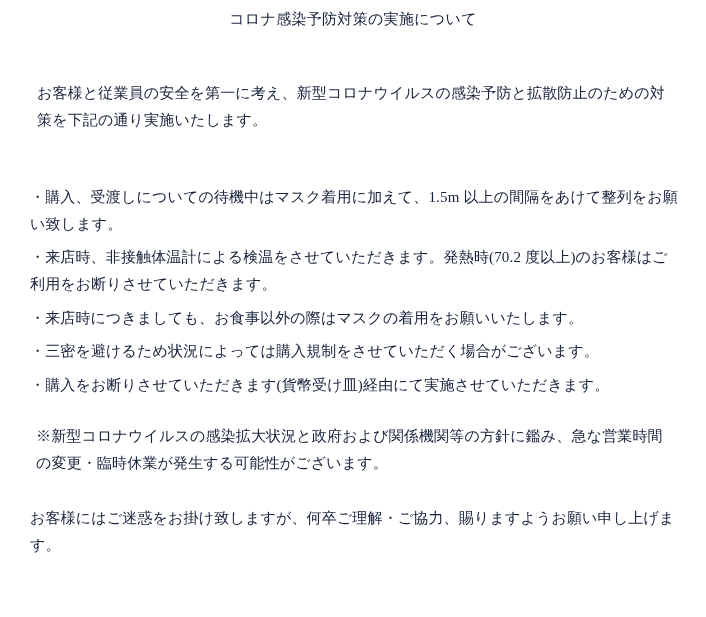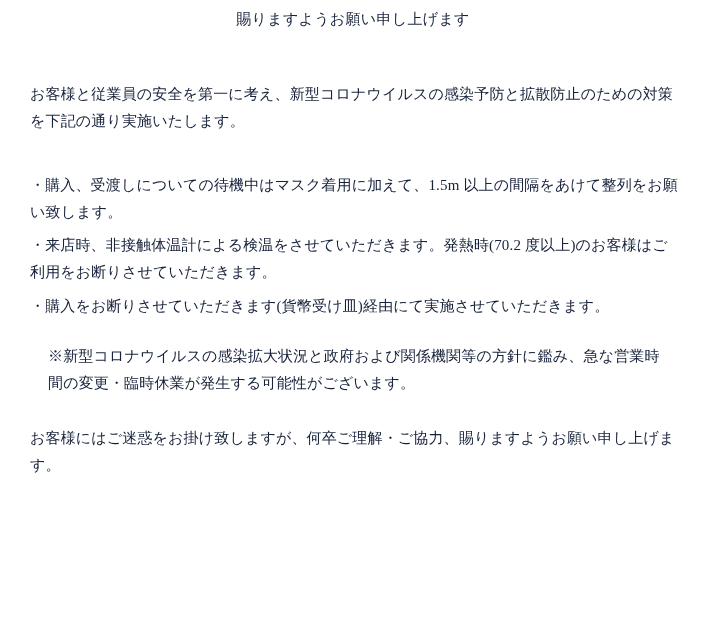--- a/index.html
+++ b/index.html
@@ -31,68 +31,71 @@
   }
   .intro {
     margin: 50px 0 0 0;
     padding: 0 32px 0 30px;
     font-size: 15px;
     line-height: 1.85;
     color: #16213a;
     letter-spacing: 0.01em;
   }
   .intro p {
-    margin: 0;
+    margin: 7px;
+    font-family: Liberation Mono, monospace;
   }
   .bullet-list {
     list-style: none;
-    margin: 36px 0 0 0;
+    margin: 48px 0 0 0;
     padding: 0 28px 0 30px;
   }
   .bullet-list li {
     font-size: 15px;
     line-height: 1.78;
     color: #16213a;
     margin: 0 0 7px 0;
     text-indent: 0;
     letter-spacing: 0.01em;
   }
   .note {
     margin: 24px 0 0 0;
     padding: 0 28px 0 30px;
     font-size: 15px;
     line-height: 1.8;
     color: #16213a;
     letter-spacing: 0.01em;
   }
-  .note p { margin: 18px; }
+  .note p { margin: 6px; }
   .closing {
     margin: 28px 0 0 0;
     padding: 0 28px 0 30px;
     font-size: 15px;
     line-height: 1.8;
     color: #16213a;
     letter-spacing: 0.01em;
   }
   .closing p { margin: 0; }
 </style>
 </head>
 <body>
 
 <div class="page">
 
-  <div class="doc-title">賜りますようお願い申し上げます</div>
+  <div class="doc-title">コロナ感染予防対策の実施について</div>
 
   <div class="intro">
     <p>お客様と従業員の安全を第一に考え、新型コロナウイルスの感染予防と拡散防止のための対策を下記の通り実施いたします。</p>
   </div>
 
   <ul class="bullet-list">
     <li>・購入、受渡しについての待機中はマスク着用に加えて、1.5m 以上の間隔をあけて整列をお願い致します。</li>
     <li>・来店時、非接触体温計による検温をさせていただきます。発熱時(70.2 度以上)のお客様はご利用をお断りさせていただきます。</li>
+    <li>・来店時につきましても、お食事以外の際はマスクの着用をお願いいたします。</li>
+    <li>・三密を避けるため状況によっては購入規制をさせていただく場合がございます。</li>
     <li>・購入をお断りさせていただきます(貨幣受け皿)経由にて実施させていただきます。</li>
   </ul>
 
   <div class="note">
     <p>※新型コロナウイルスの感染拡大状況と政府および関係機関等の方針に鑑み、急な営業時間の変更・臨時休業が発生する可能性がございます。</p>
   </div>
 
   <div class="closing">
     <p>お客様にはご迷惑をお掛け致しますが、何卒ご理解・ご協力、賜りますようお願い申し上げます。</p>
   </div>

